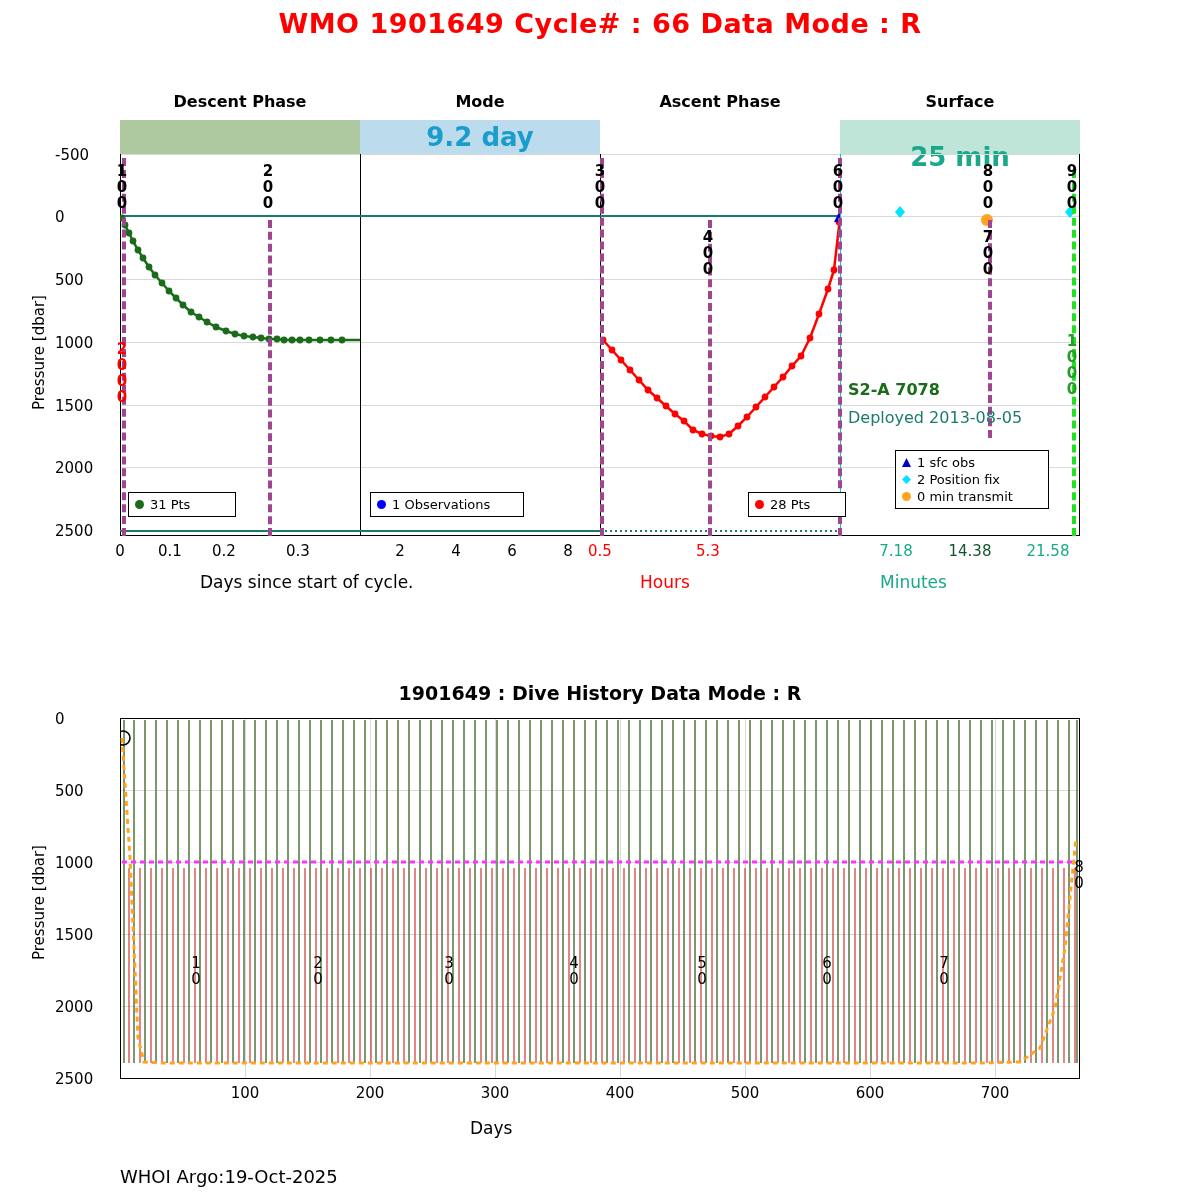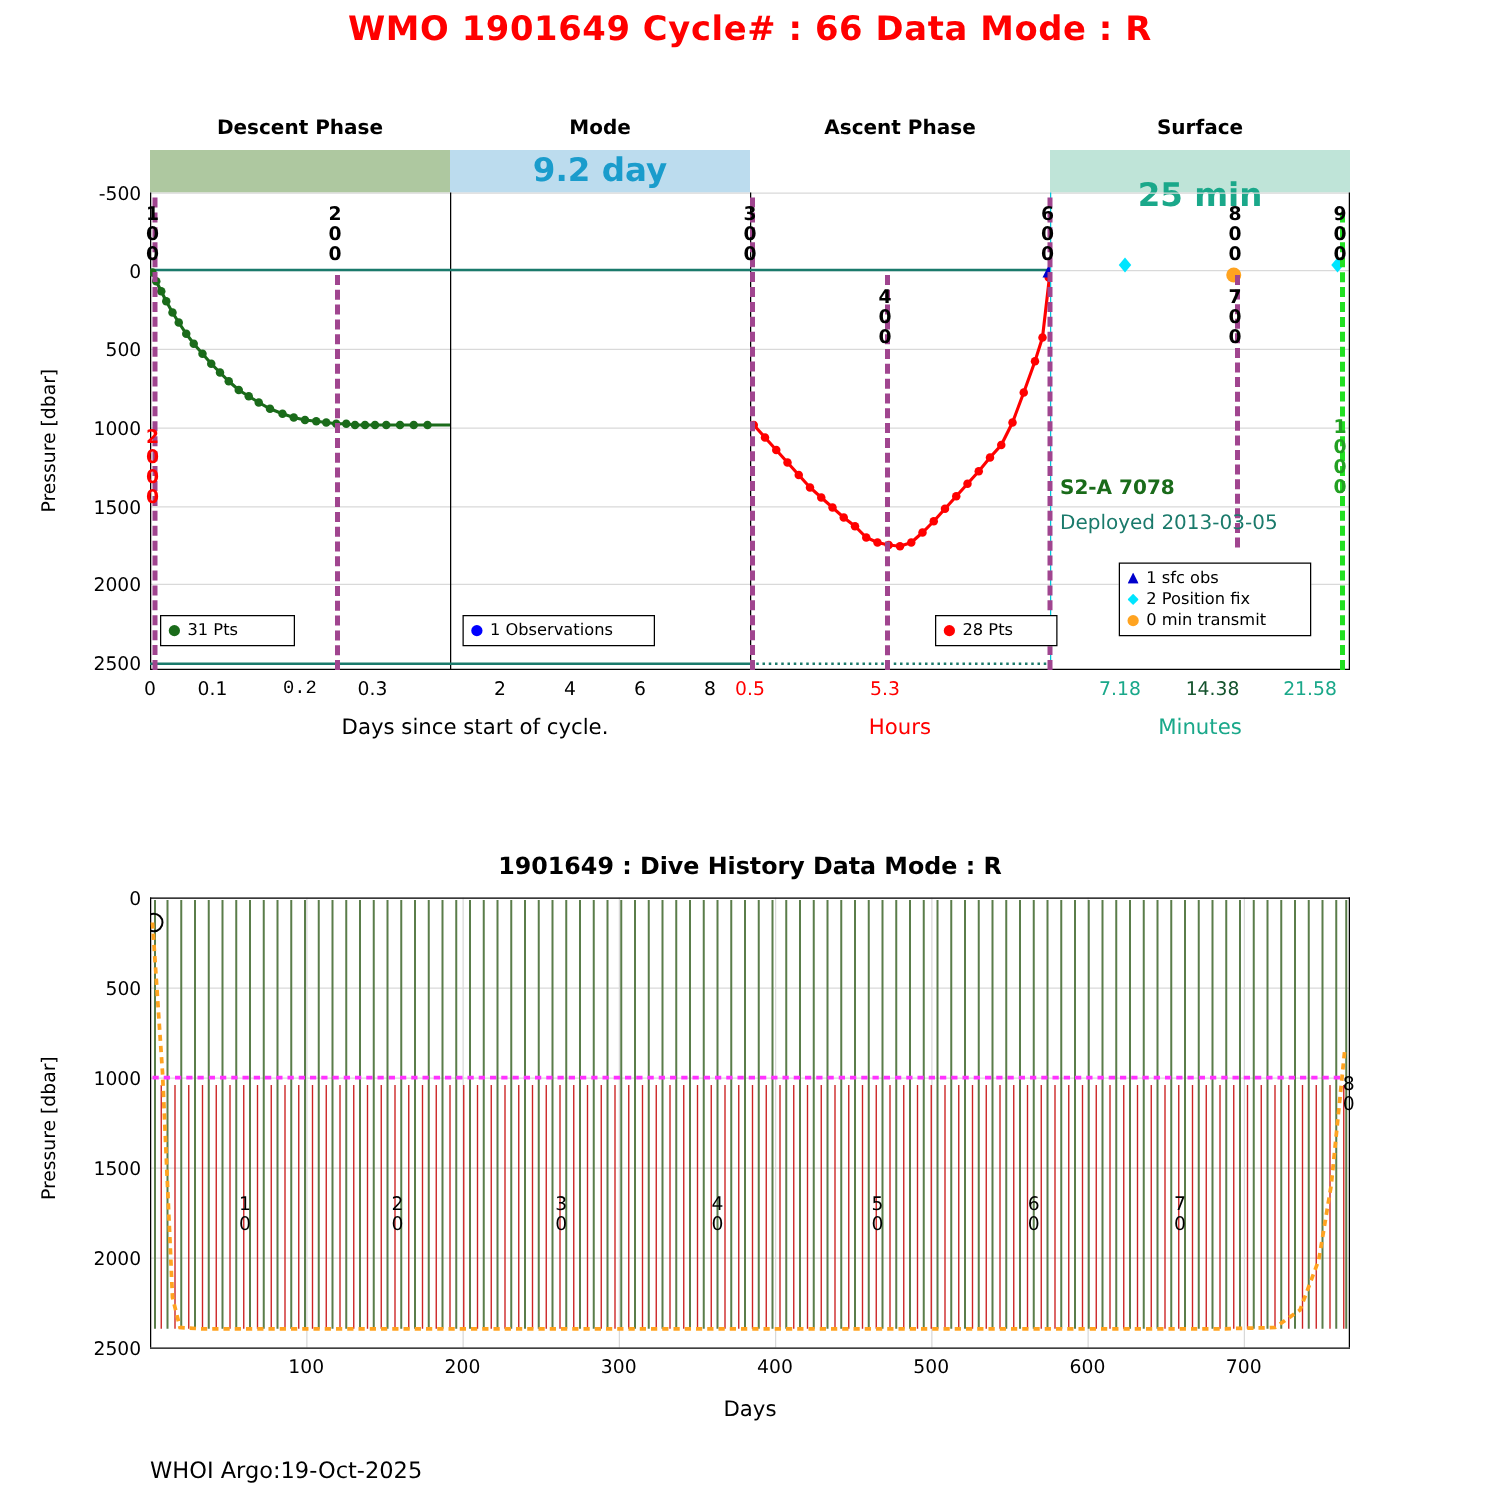--- a/index.html
+++ b/index.html
@@ -6,24 +6,24 @@
   body{width:1200px;height:1200px;background:#ffffff;font-family:"DejaVu Sans","Liberation Sans",sans-serif;position:relative;overflow:hidden;}
   .abs{position:absolute;}
   .title-main{font-size:27px;font-weight:bold;color:#ff0000;text-align:center;width:100%;top:8px;letter-spacing:0.5px;}
   
   #topPanel{left:0;top:60px;width:1200px;height:560px;}
   .phase-label{font-size:16px;font-weight:bold;color:#000;text-align:center;}
   .phase-band{position:absolute;height:34px;}
   .band-text{font-size:26px;font-weight:bold;text-align:center;line-height:34px;}
   .axis-line{position:absolute;background:#000;}
   .gridline{position:absolute;background:#d9d9d9;}
-  .ylabel{font-size:15px;color:#000;text-align:right;}
+  .ylabel{font-size:15px;color:#000;}
   .ytitle{font-size:15px;color:#000;transform:rotate(-90deg);transform-origin:left top;white-space:nowrap;}
   .xtick{font-size:15px;color:#000;text-align:center;}
-  .xtitle{font-size:17px;color:#000;text-align:center;}
+  .xtitle{font-size:17px;color:#000;}
   .legend-box{position:absolute;border:1px solid #000;background:#fff;font-size:13px;padding:3px 6px;}
   .legend-row{display:flex;align-items:center;gap:6px;height:17px;}
   .dot{width:9px;height:9px;border-radius:50%;display:inline-block;}
   .rot-label{position:absolute;font-size:15px;font-weight:bold;writing-mode:vertical-rl;text-orientation:upright;letter-spacing:-2px;white-space:nowrap;}
   .vline{position:absolute;width:0;border-left-width:4px;border-left-style:dashed;}
   
   #botPanel{left:0;top:660px;width:1200px;height:520px;}
   .foot{font-size:18px;color:#000;}
 </style>
 </head>
@@ -172,21 +172,21 @@
   <div class="rot-label" style="left:591px;top:102px;color:#000;">300</div>
   <div class="rot-label" style="left:699px;top:168px;color:#000;">400</div>
   <div class="rot-label" style="left:829px;top:102px;color:#000;">600</div>
   <div class="rot-label" style="left:979px;top:168px;color:#000;">700</div>
   <div class="rot-label" style="left:979px;top:102px;color:#000;">800</div>
   <div class="rot-label" style="left:1063px;top:102px;color:#000;">900</div>
   <div class="rot-label" style="left:1063px;top:272px;color:#22a022;">1000</div>
   <div class="rot-label" style="left:113px;top:280px;color:#ff0000;">2000</div>
 
   <div class="abs" style="left:848px;top:320px;font-size:16px;font-weight:bold;color:#1a6b1a;">S2-A 7078</div>
-  <div class="abs" style="left:848px;top:348px;font-size:16px;color:#1a7a6b;">Deployed 2013-03-05</div>
+  <div class="abs" style="left:848px;top:348px;font-size:16px;color:#1a7a6b;">Deployed 2013-08-05</div>
 
   <div class="legend-box" style="left:128px;top:432px;width:94px;">
     <div class="legend-row">
         <span class="dot" style="background:#1a6b1a;"></span>
         <span>31 Pts</span>
       </div>
   </div>
   <div class="legend-box" style="left:370px;top:432px;width:140px;">
     <div class="legend-row">
         <span class="dot" style="background:#0000ff;"></span>
@@ -209,21 +209,21 @@
         <span>2 Position fix</span>
       </div>
     <div class="legend-row">
         <span class="dot" style="background:#ffa320;"></span>
         <span>0 min transmit</span>
       </div>
   </div>
 
   <div class="abs xtick" style="left:100px;top:482px;width:40px;">0</div>
   <div class="abs xtick" style="left:150px;top:482px;width:40px;">0.1</div>
-  <div class="abs xtick" style="left:220px;top:482px;width:40px;font-family:Liberation Mono, monospace;">0.2</div>
+  <div class="abs xtick" style="left:204px;top:482px;width:40px;">0.2</div>
   <div class="abs xtick" style="left:278px;top:482px;width:40px;">0.3</div>
 
   <div class="abs xtick" style="left:380px;top:482px;width:40px;">2</div>
   <div class="abs xtick" style="left:436px;top:482px;width:40px;">4</div>
   <div class="abs xtick" style="left:492px;top:482px;width:40px;">6</div>
   <div class="abs xtick" style="left:548px;top:482px;width:40px;">8</div>
 
   <div class="abs xtick" style="left:580px;top:482px;width:40px;color:#ff0000;">0.5</div>
   <div class="abs xtick" style="left:688px;top:482px;width:40px;color:#ff0000;">5.3</div>
 

